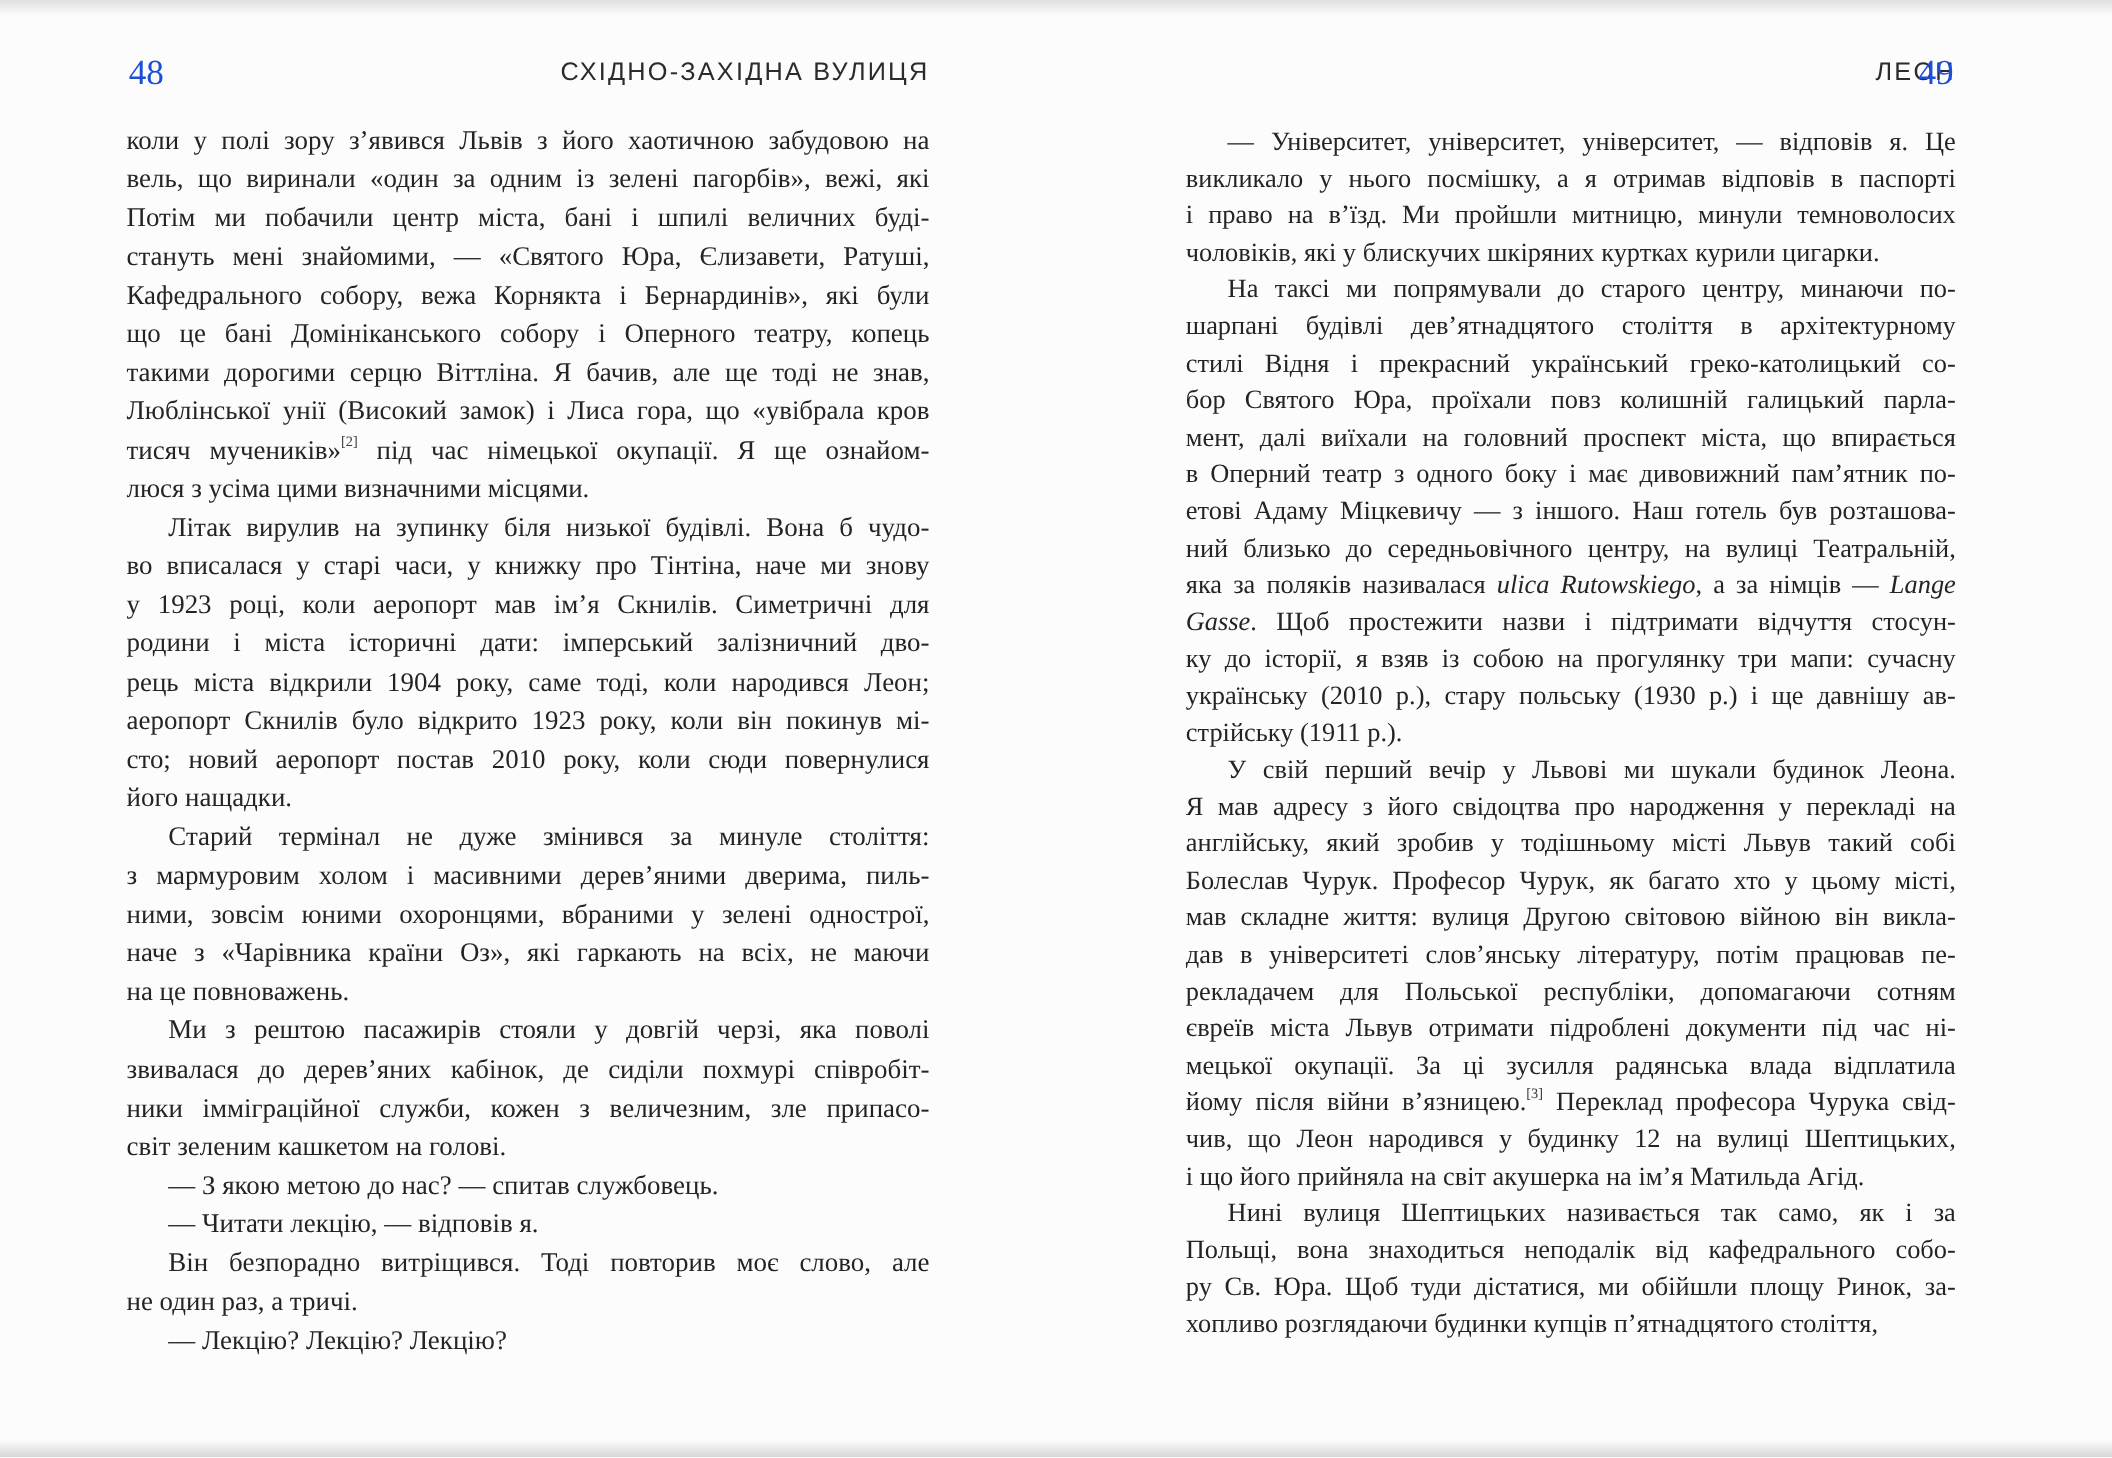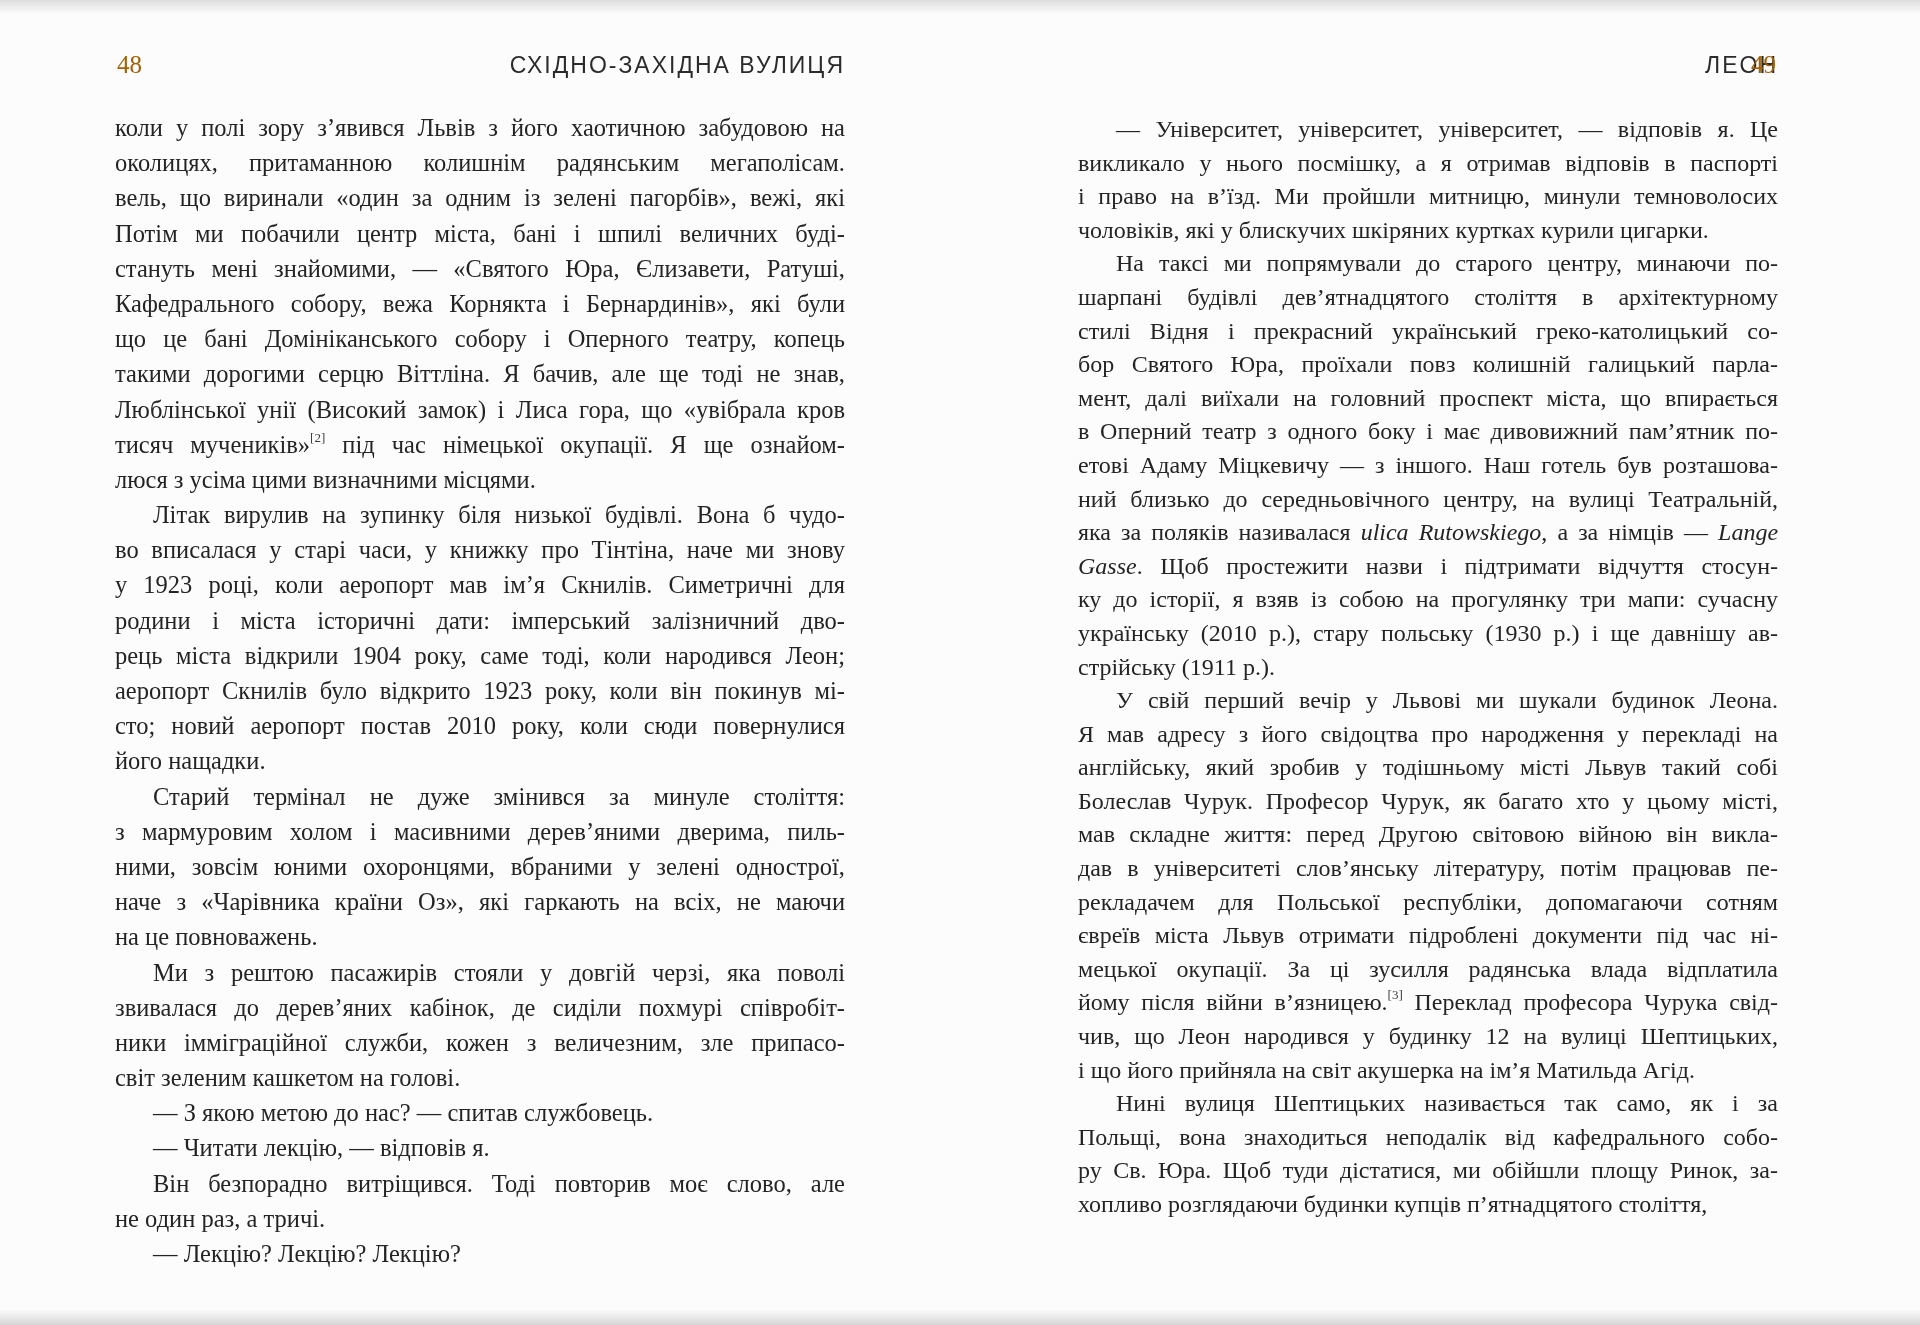--- a/index.html
+++ b/index.html
@@ -9,21 +9,21 @@
             background:linear-gradient(to bottom,#dedede 0%,rgba(222,222,222,0) 100%);}
   .edge-bottom{position:absolute;left:0;bottom:0;width:100%;height:16px;
             background:linear-gradient(to top,#d6d6d6 0%,rgba(214,214,214,0) 100%);}
   .page{position:absolute;top:0;height:100%;}
   .page-left{left:115px;width:730px;}
   .page-right{left:1078px;width:700px;}
   .pagehead{position:absolute;top:50px;left:0;width:100%;height:30px;}
   .running-head{position:absolute;left:0;width:100%;text-align:right;
                 font-family:"Liberation Sans","DejaVu Sans",sans-serif;
                 font-size:23px;letter-spacing:2px;color:#2b2b2b;line-height:30px;}
-  .pagenum{position:absolute;top:0;font-size:25px;color:#a16207;line-height:30px;}
+  .pagenum{position:absolute;top:0;font-size:32px;color:#1d4ed8;line-height:30px;}
   .pagenum.num-left{left:2px;}
   .pagenum.num-right{right:2px;}
   .textcol{position:absolute;left:0;width:100%;}
   .page-left  .textcol{top:110px;}
   .page-right .textcol{top:113px;}
   .line{text-align:justify;text-align-last:justify;overflow:hidden;
         -moz-text-align-last:justify;}
   .page-left  .line{height:35.2px;line-height:35.2px;font-size:24.5px;}
   .page-right .line{height:33.6px;line-height:33.6px;font-size:24px;}
   .line.last{text-align-last:left;-moz-text-align-last:left;}
@@ -41,21 +41,20 @@
   <div class="edge-bottom"></div>
 
   <div class="page page-left">
     <div class="pagehead">
       <span class="pagenum num-left">48</span>
       <div class="running-head">СХІДНО-ЗАХІДНА ВУЛИЦЯ</div>
     </div>
     <div class="textcol">
         <div class="para">
           <div class="line">коли у полі зору з’явився Львів з його хаотичною забудовою на</div>
-          <div class="line">околицях, притаманною колишнім радянським мегаполісам.</div>
           <div class="line">вель, що виринали «один за одним із зелені пагорбів», вежі, які</div>
           <div class="line">Потім ми побачили центр міста, бані і шпилі величних буді-</div>
           <div class="line">стануть мені знайомими, — «Святого Юра, Єлизавети, Ратуші,</div>
           <div class="line">Кафедрального собору, вежа Корнякта і Бернардинів», які були</div>
           <div class="line">що це бані Домініканського собору і Оперного театру, копець</div>
           <div class="line">такими дорогими серцю Віттліна. Я бачив, але ще тоді не знав,</div>
           <div class="line">Люблінської унії (Високий замок) і Лиса гора, що «увібрала кров</div>
           <div class="line">тисяч мучеників»<sup>[2]</sup> під час німецької окупації. Я ще ознайом-</div>
           <div class="line last">люся з усіма цими визначними місцями.</div>
         </div>
@@ -123,21 +122,21 @@
           <div class="line"><em>Gasse</em>. Щоб простежити назви і підтримати відчуття стосун-</div>
           <div class="line">ку до історії, я взяв із собою на прогулянку три мапи: сучасну</div>
           <div class="line">українську (2010 р.), стару польську (1930 р.) і ще давнішу ав-</div>
           <div class="line last">стрійську (1911 р.).</div>
         </div>
         <div class="para">
           <div class="line indent">У свій перший вечір у Львові ми шукали будинок Леона.</div>
           <div class="line">Я мав адресу з його свідоцтва про народження у перекладі на</div>
           <div class="line">англійську, який зробив у тодішньому місті Львув такий собі</div>
           <div class="line">Болеслав Чурук. Професор Чурук, як багато хто у цьому місті,</div>
-          <div class="line">мав складне життя: перед Другою світовою війною він викла-</div>
+          <div class="line">мав складне життя: вулиця Другою світовою війною він викла-</div>
           <div class="line">дав в університеті слов’янську літературу, потім працював пе-</div>
           <div class="line">рекладачем для Польської республіки, допомагаючи сотням</div>
           <div class="line">євреїв міста Львув отримати підроблені документи під час ні-</div>
           <div class="line">мецької окупації. За ці зусилля радянська влада відплатила</div>
           <div class="line">йому після війни в’язницею.<sup>[3]</sup> Переклад професора Чурука свід-</div>
           <div class="line">чив, що Леон народився у будинку 12 на вулиці Шептицьких,</div>
           <div class="line last">і що його прийняла на світ акушерка на ім’я Матильда Агід.</div>
         </div>
         <div class="para">
           <div class="line indent">Нині вулиця Шептицьких називається так само, як і за</div>

